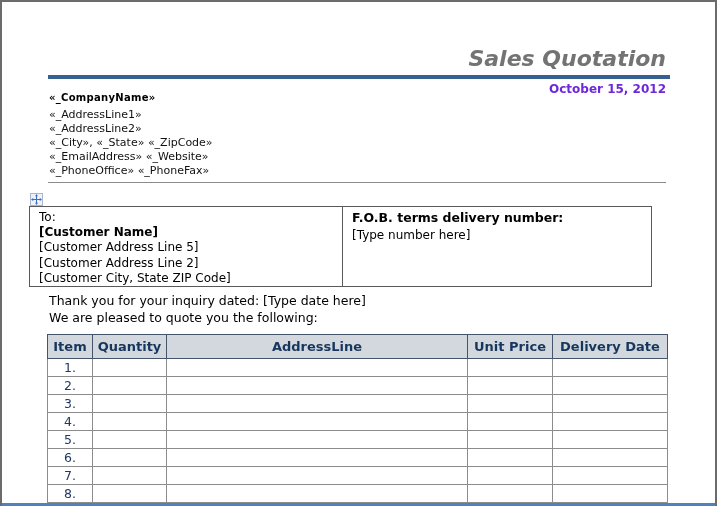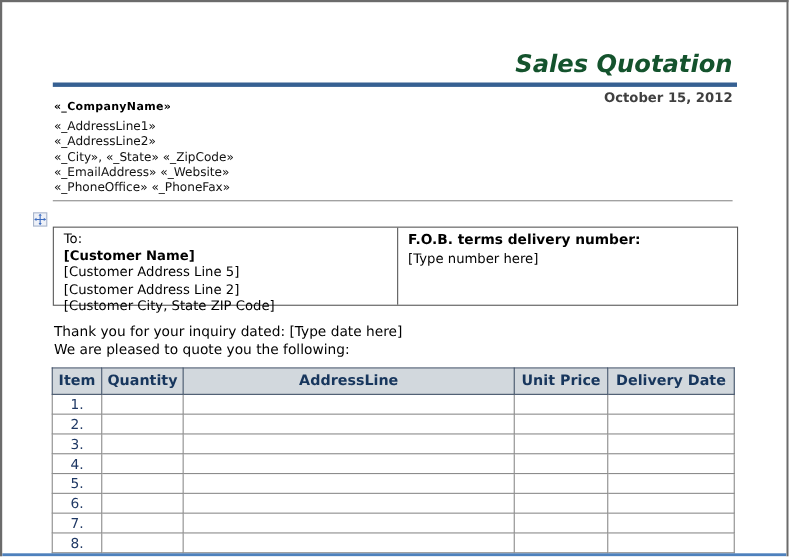--- a/index.html
+++ b/index.html
@@ -17,41 +17,41 @@
     overflow: hidden;
   }
 
   .page-title {
     position: absolute;
     top: 44px;
     right: 49px;
     font-size: 22px;
     font-weight: bold;
     font-style: italic;
-    color: #14532d;
+    color: #737373;
     letter-spacing: 0px;
     white-space: nowrap;
   }
 
   .title-rule {
     position: absolute;
     left: 46px;
     top: 73px;
     width: 622px;
     height: 4px;
     background: #366092;
   }
 
   .doc-date {
     position: absolute;
     top: 80px;
     right: 49px;
     font-size: 12px;
     font-weight: bold;
-    color: #404040;
+    color: #6d28d9;
   }
 
   .company { position: absolute; left: 47px; top: 90px; }
   .company-name {
     font-size: 10px;
     font-weight: bold;
     margin-bottom: 5px;
     letter-spacing: 0.3px;
   }
   .company-line {
@@ -78,24 +78,24 @@
     border: 1px solid #a9b6cc;
     background: #eef1f8;
     display: flex;
     align-items: center;
     justify-content: center;
     cursor: move;
   }
 
   .to-table {
     position: absolute;
-    left: 46px;
+    left: 27px;
     top: 204px;
     width: 623px;
-    height: 72px;
+    height: 81px;
     border: 1px solid #595959;
     display: flex;
   }
   .to-cell {
     width: 312px;
     padding: 3px 9px;
     font-size: 12px;
     line-height: 15.2px;
   }
   .fob-cell {

